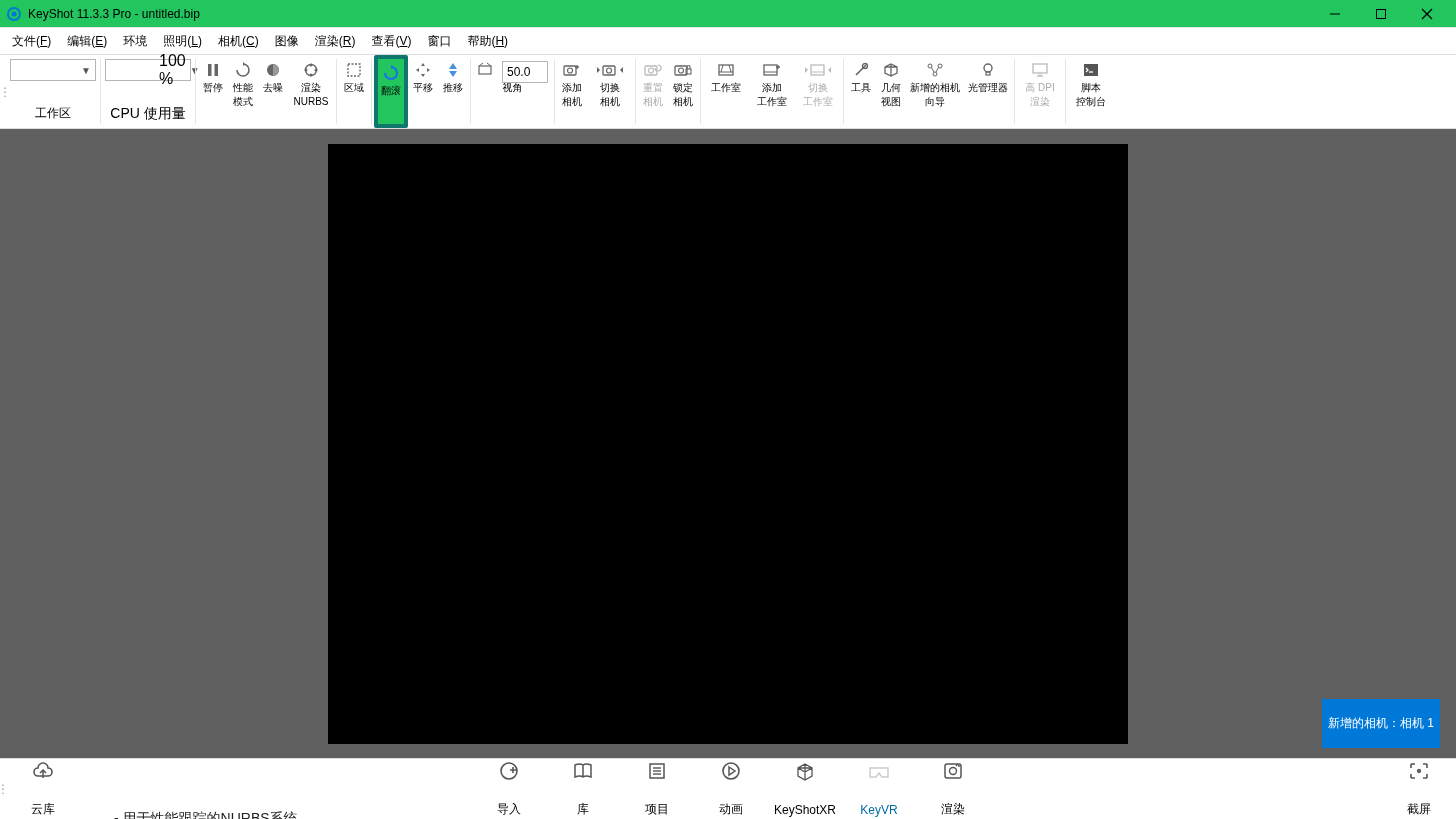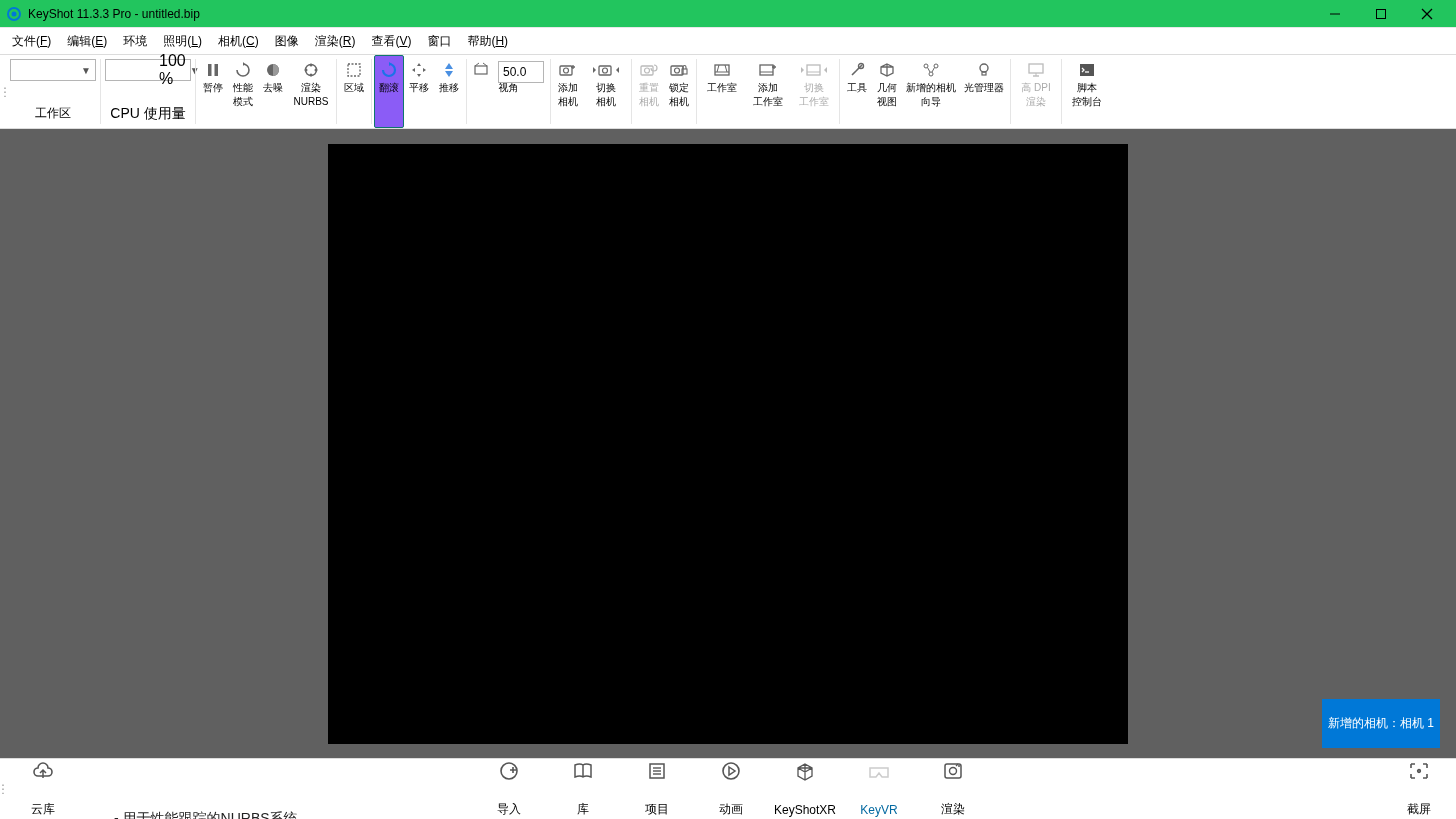--- a/index.html
+++ b/index.html
@@ -20,21 +20,21 @@
 
 .toolbar { height:74px; display:flex; align-items:stretch; background:#fff; border-bottom:1px solid #dcdcdc; padding:0 2px; }
 .grip { width:6px; display:flex; align-items:center; justify-content:center; color:#999; }
 .tool-sep { width:1px; background:#e5e5e5; margin:4px 2px; }
 .tool { display:flex; flex-direction:column; align-items:center; justify-content:flex-start; padding:4px 4px; min-width:30px; text-align:center; }
 .tool .icon-slot { height:22px; display:flex; align-items:center; justify-content:center; color:#555; }
 .tool .icon-slot svg { display:block; }
 .tool .lbl { font-size:10px; line-height:14px; white-space:pre; }
 .tool.disabled { color:#aaa; }
 .tool.disabled .icon-slot { color:#bbb; }
-.tool.active { background:#8b5cf6; border:1px solid #0f766e; border-radius:2px; padding:3px 3px; }
+.tool.active { background:#22c55e; border:4px solid #0f766e; border-radius:2px; padding:3px 3px; }
 .tool.active .icon-slot { color:#1a73e8; }
 .tool.wide { min-width:56px; }
 .tool.mid { min-width:46px; }
 .combo { height:22px; border:1px solid #b5b5b5; background:#fff; display:flex; align-items:center; padding:0 4px; margin:4px 2px 0 2px; }
 .combo .txt { flex:1; font-size:16px; padding:0 4px;margin-left:45px; }
 .combo .arrow { font-size:10px; color:#555; }
 .combo.w86 { width:86px; }
 .numbox { height:22px; width:46px; border:1px solid #b5b5b5; background:#fff; margin:4px 0 0 2px; display:flex; align-items:center; padding:0 4px; font-size:12px; }
 .tool-row { display:flex; flex-direction:column; align-items:center; }
 .tool .small-row { display:flex; align-items:center; height:22px; gap:7px; }

